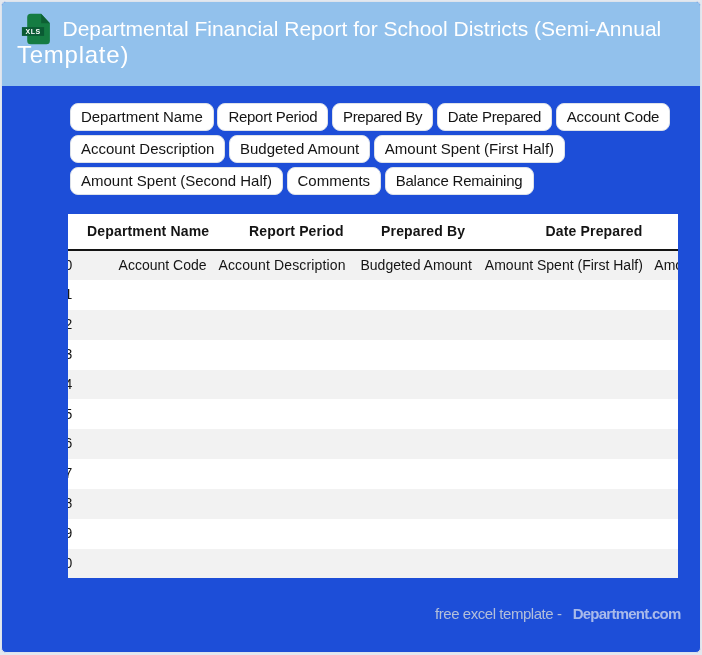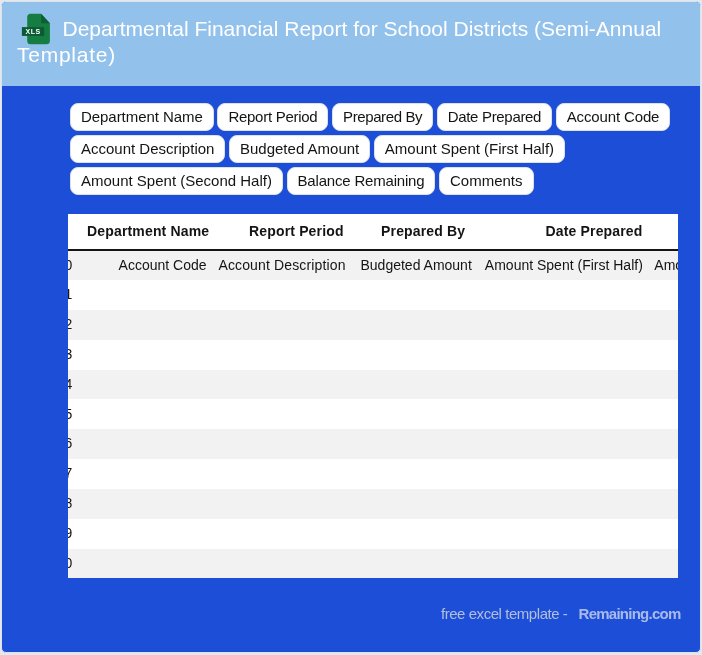--- a/index.html
+++ b/index.html
@@ -1,21 +1,21 @@
 <!DOCTYPE html>
 <html><head>
 <meta charset="utf-8">
 <style>
 html,body{margin:0;padding:0;}
 body{width:702px;height:655px;background:#e3e8ef;font-family:"Liberation Sans",sans-serif;position:relative;overflow:hidden;}
 .card{position:absolute;left:1px;top:1px;width:700px;height:652px;box-sizing:border-box;background:#1d4ed8;border:1px solid #dde3ec;border-radius:5px;overflow:hidden;}
 .hdr{position:absolute;left:0;top:0;width:100%;height:84px;background:#92c1ec;}
 .icon{position:absolute;left:19px;top:11px;}
 .t1{position:absolute;left:60.5px;top:14px;font-size:21px;letter-spacing:0;color:#ffffff;white-space:nowrap;line-height:26px;}
-.t2{position:absolute;left:15px;top:40px;font-size:21px;letter-spacing:0.75px;color:#ffffff;white-space:nowrap;line-height:26px;}
+.t2{position:absolute;left:15px;top:40px;font-size:24px;letter-spacing:0.75px;color:#ffffff;white-space:nowrap;line-height:26px;}
 .chiprow{position:absolute;left:68px;display:flex;gap:3.6px;}
 .chip{height:28px;line-height:26px;box-sizing:border-box;border:1px solid #dce1e9;background:#fff;border-radius:8px;padding:0 10px;font-size:15px;color:#141414;white-space:nowrap;}
 .r1{top:101.4px;}
 .r2{top:132.9px;}
 .r3{top:164.5px;}
 .tbl{position:absolute;left:65.8px;top:212px;width:610.4px;height:364.3px;background:#fff;overflow:hidden;}
 .hband{position:absolute;left:0;top:0;width:100%;height:34.5px;background:#fff;border-bottom:2px solid #141414;box-sizing:content-box;}
 .stripe{position:absolute;left:0;width:100%;height:29.8px;background:#f2f2f2;}
 .hcell{position:absolute;top:0;height:34.5px;line-height:34.5px;font-weight:bold;font-size:14px;letter-spacing:0.15px;color:#141414;white-space:nowrap;}
 .cell{position:absolute;height:29.8px;line-height:29.8px;font-size:14px;color:#141414;white-space:nowrap;}
@@ -43,22 +43,22 @@
     <div class="chip" style="letter-spacing:-0.32px;">Date Prepared</div>
     <div class="chip" style="letter-spacing:-0.14px;">Account Code</div>
   </div>
   <div class="chiprow r2">
     <div class="chip">Account Description</div>
     <div class="chip">Budgeted Amount</div>
     <div class="chip">Amount Spent (First Half)</div>
   </div>
   <div class="chiprow r3">
     <div class="chip">Amount Spent (Second Half)</div>
+    <div class="chip">Comments</div>
     <div class="chip" style="letter-spacing:-0.19px;">Balance Remaining</div>
-    <div class="chip">Comments</div>
   </div>
 
   <div class="tbl">
     <div class="hband"></div>
     <div class="stripe" style="top:36.5px;"></div>
     <div class="stripe" style="top:96.1px;"></div>
     <div class="stripe" style="top:155.7px;"></div>
     <div class="stripe" style="top:215.3px;"></div>
     <div class="stripe" style="top:274.9px;"></div>
     <div class="stripe" style="top:334.5px;"></div>
@@ -77,14 +77,14 @@
     <div class="num" style="top:125.9px;">3</div>
     <div class="num" style="top:155.7px;">4</div>
     <div class="num" style="top:185.5px;">5</div>
     <div class="num" style="top:215.3px;">6</div>
     <div class="num" style="top:245.1px;">7</div>
     <div class="num" style="top:274.9px;">8</div>
     <div class="num" style="top:304.7px;">9</div>
     <div class="num" style="top:334.5px;">10</div>
   </div>
 
-  <div class="foot">free excel template - &nbsp;&nbsp;<b>Remaining.com</b></div>
+  <div class="foot">free excel template - &nbsp;&nbsp;<b>Department.com</b></div>
 </div>
 
 </body></html>

